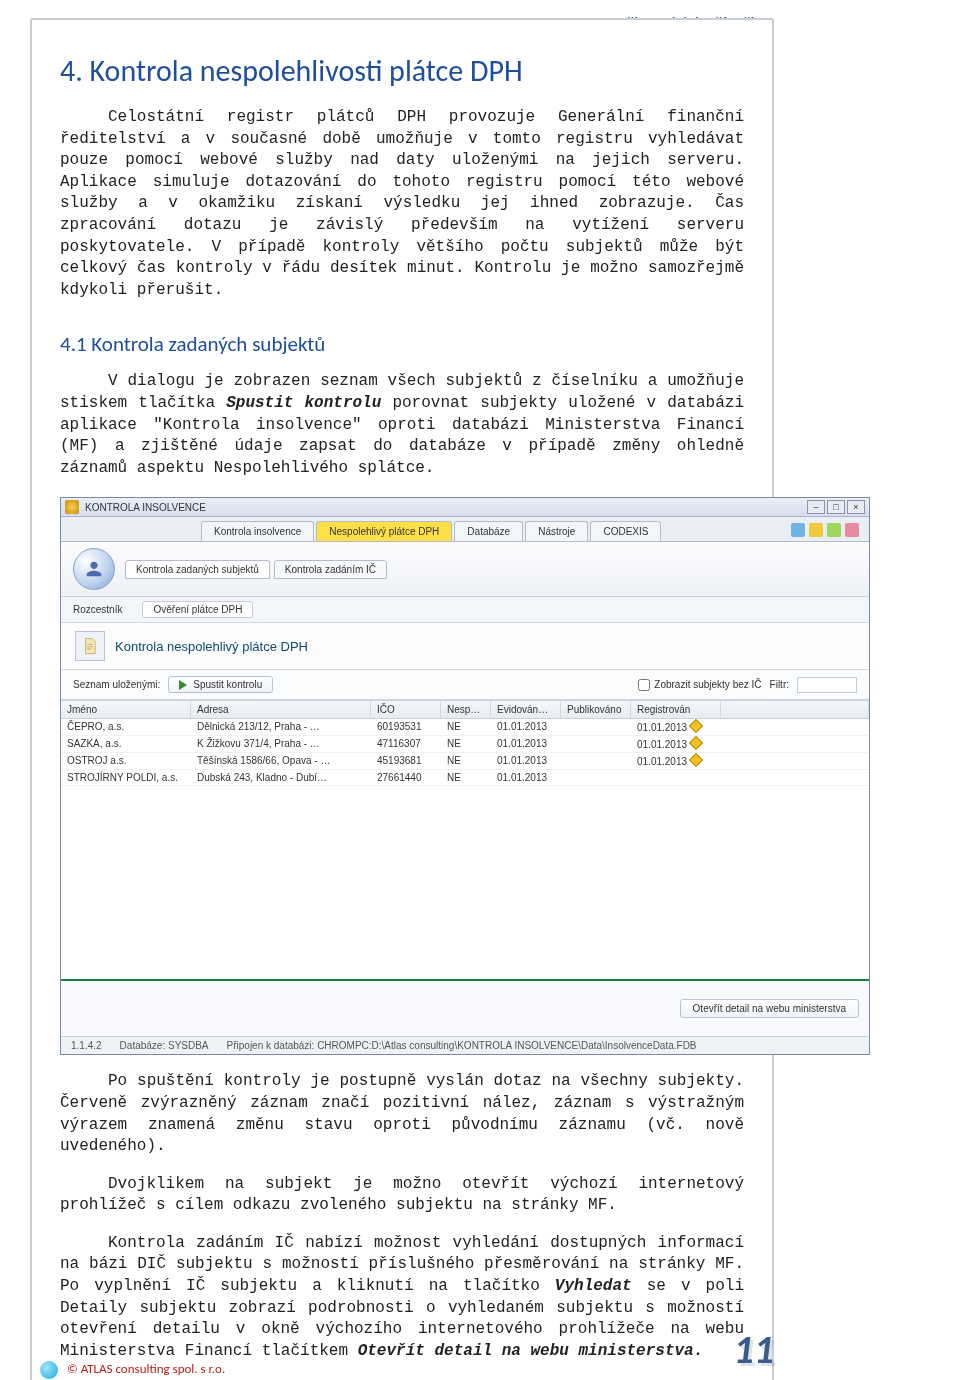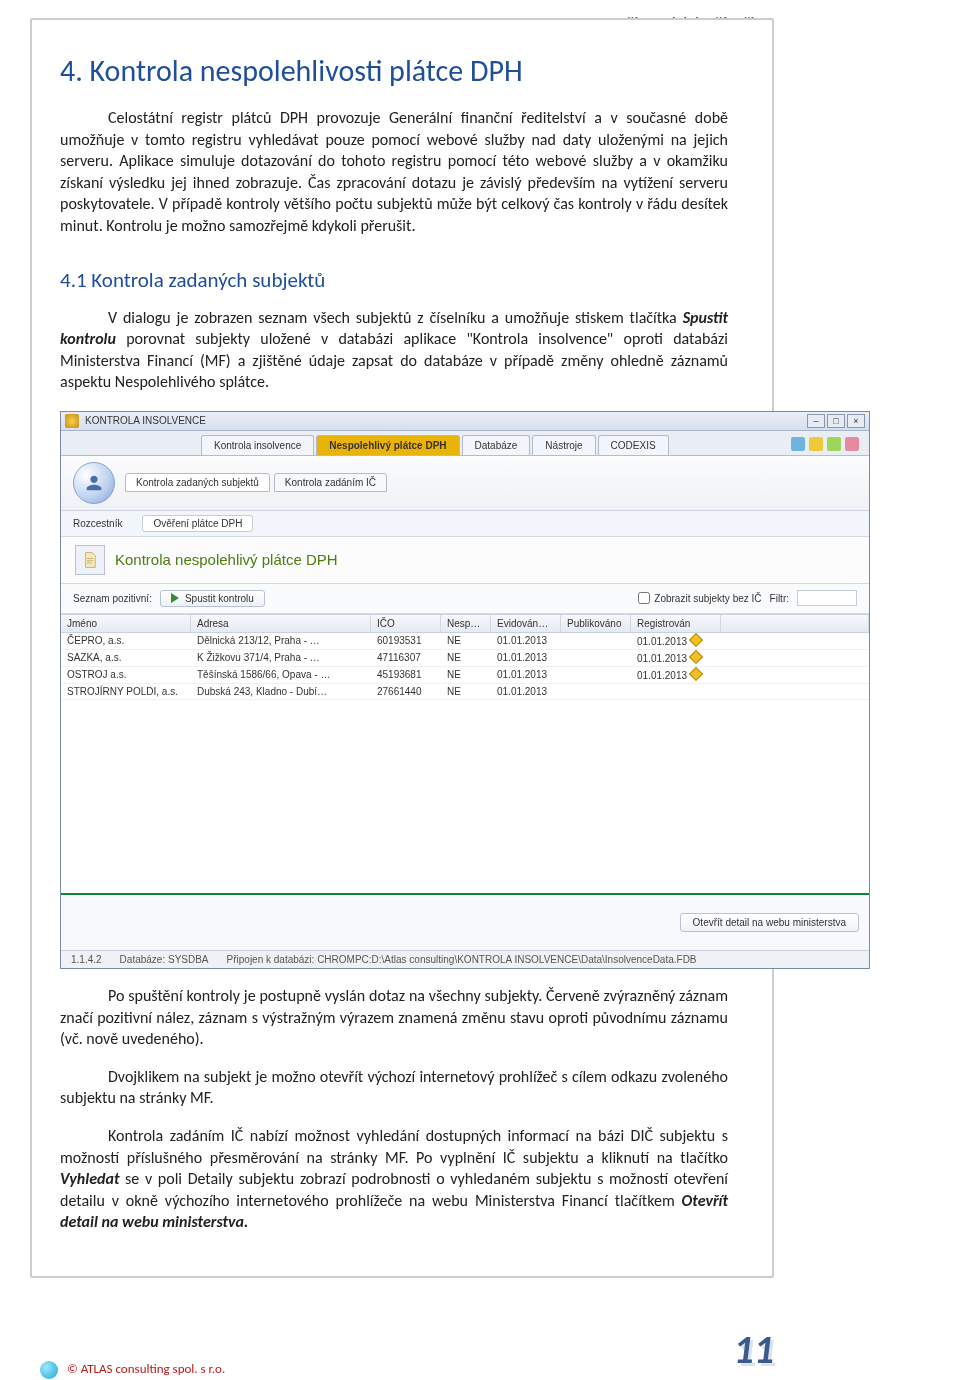--- a/index.html
+++ b/index.html
@@ -50,21 +50,22 @@
   h1.title {
     color: #1f4e9b;
     font-size: 30px;
     font-weight: 400;
     margin: 4px 0 18px 0;
   }
   p.body {
     font-size: 16px;
     line-height: 1.35;
     text-align: justify;
-    margin: 0 16px 16px 0;
+    margin: 0 0 16px 0;
+    font-family: Liberation Mono, monospace;
   }
   p.indent { text-indent: 48px; }
   h2.section {
     color: #1f4e9b;
     font-size: 21px;
     font-weight: 400;
     margin: 30px 0 14px 0;
   }
   .ibold { font-weight: 700; font-style: italic; }
 
@@ -105,21 +106,21 @@
   }
   .tabstrip .tab {
     padding:4px 12px;
     border:1px solid #b4bccc;
     border-bottom:none;
     background:#f2f5fa;
     border-radius:3px 3px 0 0;
     margin-right:2px;
     white-space:nowrap;
   }
-  .tabstrip .tab.active { background:#eab308; font-weight:700; }
+  .tabstrip .tab.active { background:#fde047; font-weight:400; }
   .corner-icons{position:absolute;right:10px;top:6px;display:flex;gap:4px;}
   .corner-icons span{width:14px;height:14px;border-radius:2px;}
   .ci1{background:#6fb3e0;}
   .ci2{background:#f0c93a;}
   .ci3{background:#9dd65a;}
   .ci4{background:#e58aa0;}
   .toolbar-row{
     display:flex;align-items:center;gap:4px;
     padding:6px 12px;
     background:linear-gradient(#fcfcfd,#eef1f6);
@@ -147,21 +148,21 @@
     border:1px solid #c4ccda;border-radius:3px;padding:2px 10px;background:#fff;
   }
   .title-row{
     display:flex;align-items:center;gap:10px;
     padding:8px 14px;border-bottom:1px solid #d3d9e3;
   }
   .title-row .picon{
     width:30px;height:30px;border:1px solid #b8c2d4;background:#eef2f8;
     display:flex;align-items:center;justify-content:center;
   }
-  .title-row .ptitle{font-size:15px;color:#4d7c0f;}
+  .title-row .ptitle{font-size:13px;color:#0c4a6e;}
   .action-row{
     display:flex;align-items:center;gap:8px;
     padding:6px 12px;border-bottom:1px solid #d3d9e3;
     background:#fafbfd;
   }
   .play-btn{
     display:flex;align-items:center;gap:6px;
     border:1px solid #b8c2d4;border-radius:3px;padding:2px 10px;background:linear-gradient(#fff,#eef2f8);
   }
   .play-btn .tri{width:0;height:0;border-top:5px solid transparent;border-bottom:5px solid transparent;border-left:8px solid #3a8a3a;}
@@ -288,21 +289,21 @@
         <div class="picon">
           <svg width="18" height="18" viewBox="0 0 24 24" fill="#7a6a3a">
               <path d="M6 2h9l4 4v16H6z" fill="#f3e7b8" stroke="#bca557"></path>
               <path d="M8 10h8M8 13h8M8 16h6" stroke="#bca557" stroke-width="1"></path>
             </svg>
         </div>
         <div class="ptitle">Kontrola nespolehlivý plátce DPH</div>
       </div>
 
       <div class="action-row">
-        <span>Seznam pozitivní:</span>
+        <span>Seznam uloženými:</span>
         <div class="play-btn">
           <span class="tri"></span>
           <span>Spustit kontrolu</span>
         </div>
         <div class="spacer"></div>
         <label class="chk">
           <input type="checkbox" style="">
           <span>Zobrazit subjekty bez IČ</span>
         </label>
         <span>Filtr:</span>

